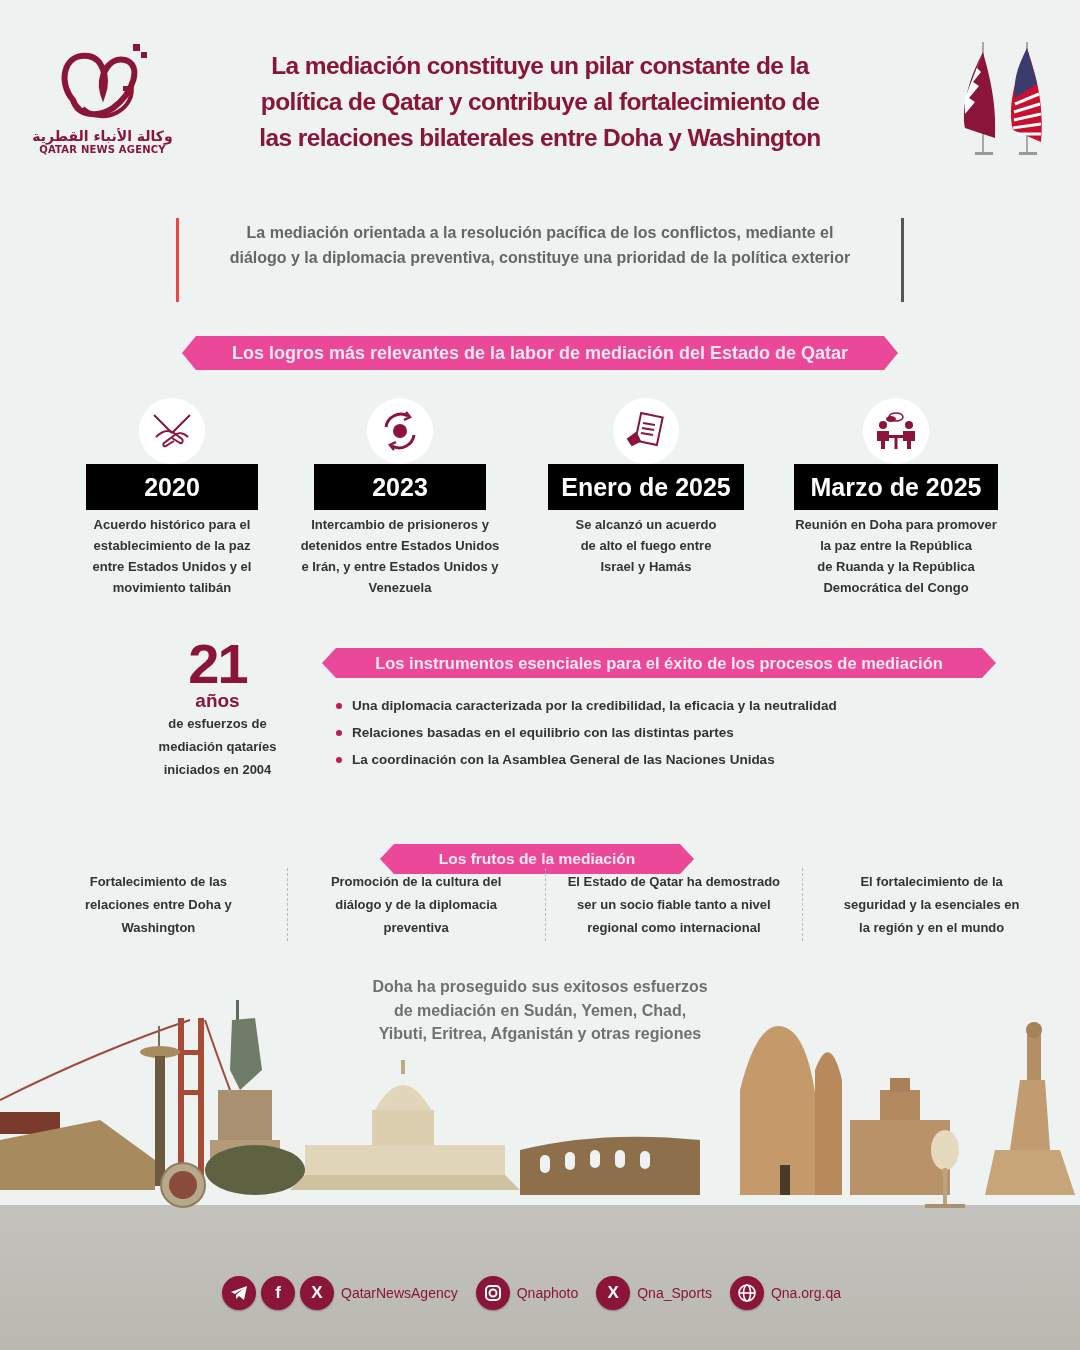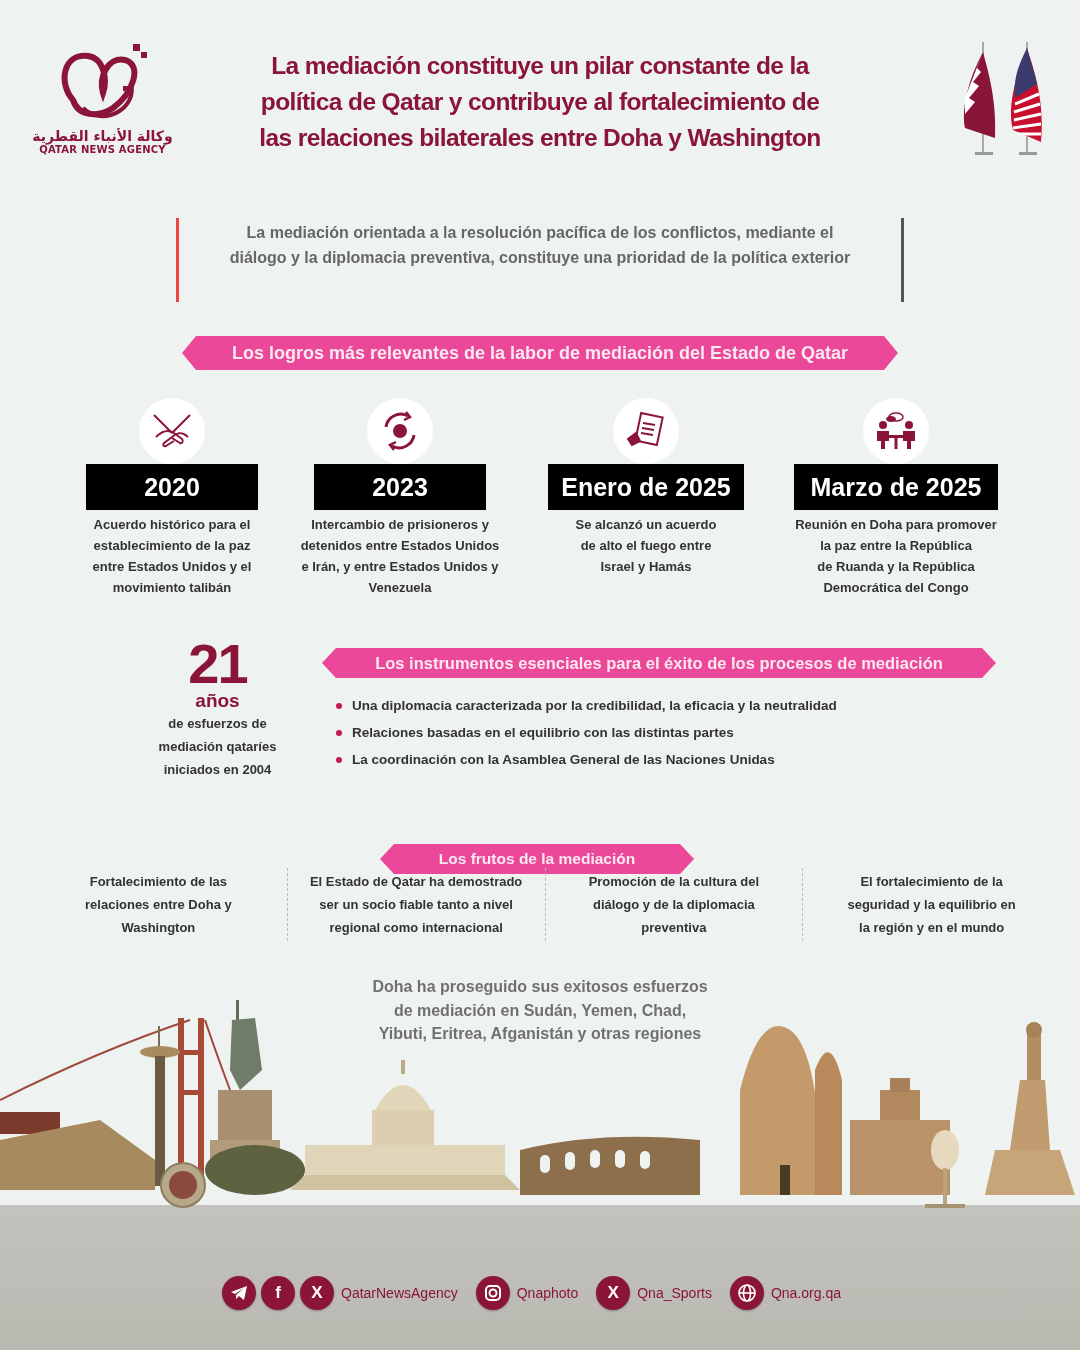--- a/index.html
+++ b/index.html
@@ -255,32 +255,32 @@
 </ul>
 
 <div class="abs ribbon ribbon-3">Los frutos de la mediación</div>
 <div class="abs fruits">
   <div class="fruit">
     <div>Fortalecimiento de las</div>
     <div>relaciones entre Doha y</div>
     <div>Washington</div>
   </div>
   <div class="fruit">
+    <div>Promoción de la cultura del</div>
+    <div>diálogo y de la diplomacia</div>
+    <div>preventiva</div>
+  </div>
+  <div class="fruit">
     <div>El Estado de Qatar ha demostrado</div>
     <div>ser un socio fiable tanto a nivel</div>
     <div>regional como internacional</div>
   </div>
   <div class="fruit">
-    <div>Promoción de la cultura del</div>
-    <div>diálogo y de la diplomacia</div>
-    <div>preventiva</div>
-  </div>
-  <div class="fruit">
     <div>El fortalecimiento de la</div>
-    <div>seguridad y la equilibrio en</div>
+    <div>seguridad y la esenciales en</div>
     <div>la región y en el mundo</div>
   </div>
 </div>
 
 <div class="abs ground"></div>
 <svg class="abs skyline" viewBox="0 0 1080 220">
 
   <g>
     <path d="M0 110 Q100 60 190 30" fill="none" stroke="#a0483a" stroke-width="2"></path>
     <path d="M205 30 Q215 60 230 100" fill="none" stroke="#a0483a" stroke-width="2"></path>

